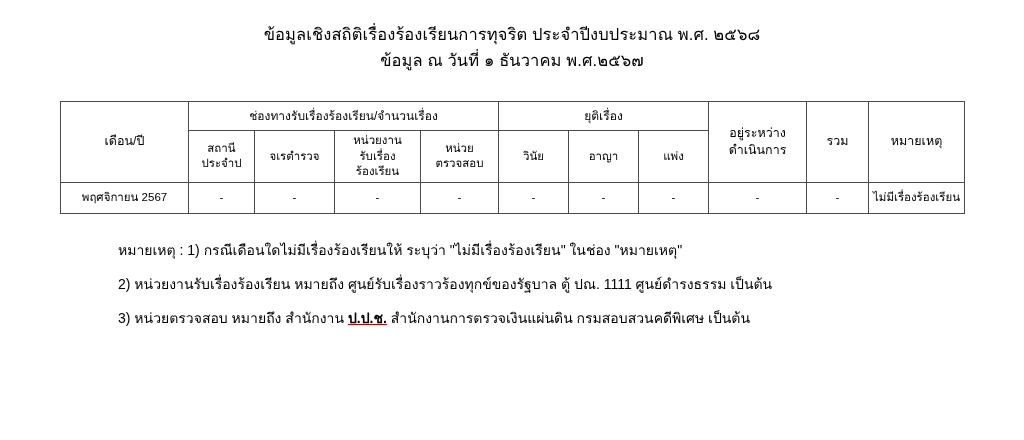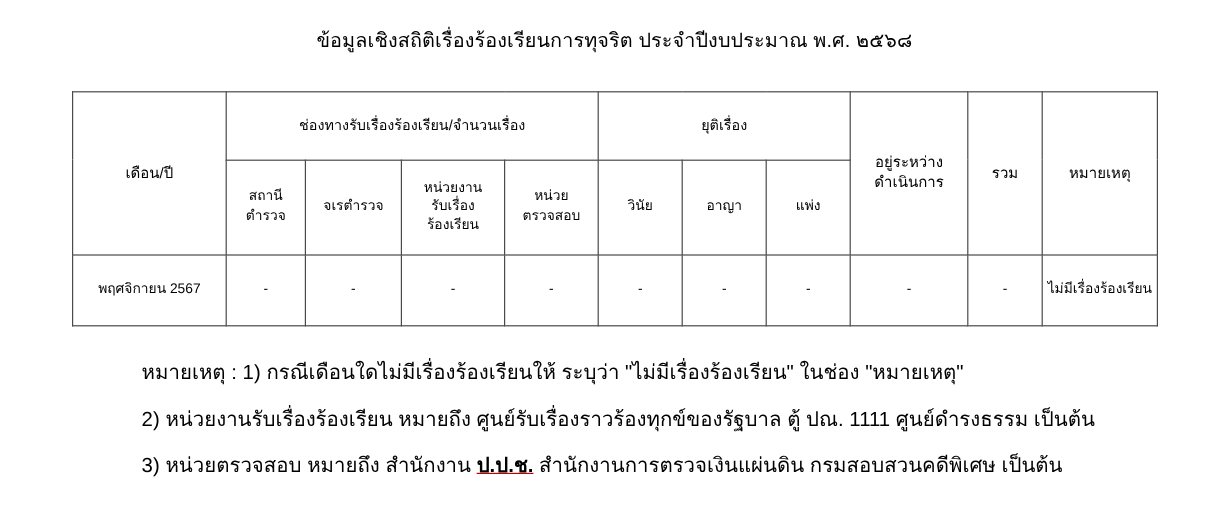--- a/index.html
+++ b/index.html
@@ -37,21 +37,21 @@
     width: 904px;
     table-layout: fixed;
   }
   table.stat th, table.stat td {
     border: 1px solid #4a4a4a;
     text-align: center;
     vertical-align: middle;
     font-weight: normal;
     font-size: 11.5px;
     line-height: 1.35;
-    padding: 16px 2px;
+    padding: 2px 2px;
   }
   table.stat th.tall {
     height: 46px;
   }
   table.stat th.group {
     height: 24px;
     font-size: 12px;
   }
   table.stat th.side {
     font-size: 12.5px;
@@ -67,37 +67,38 @@
     font-size: 11.5px;
   }
   td.note-cell {
     font-size: 11px;
     font-family: Liberation Serif, serif;
   }
   .notes {
     margin: 26px 0 0 118px;
   }
   .notes .note {
-    font-size: 17px;
+    font-size: 14px;
     line-height: 1.5;
     margin-bottom: 13px;
   }
   .underline-red {
     text-decoration: underline;
     text-decoration-color: #c00000;
     font-weight: bold;
   }
 </style>
 </head>
 <body>
 
 <div class="page">
 
   <div class="heading">
     <div class="line">ข้อมูลเชิงสถิติเรื่องร้องเรียนการทุจริต ประจำปีงบประมาณ พ.ศ. ๒๕๖๘</div>
+    <div class="line">ข้อมูล ณ วันที่ ๑ ธันวาคม พ.ศ.๒๕๖๗</div>
   </div>
 
   <div class="table-wrap">
     <table class="stat">
       <colgroup>
         <col style="width:128px">
         <col style="width:66px">
         <col style="width:80px">
         <col style="width:86px">
         <col style="width:78px">
@@ -113,21 +114,21 @@
           <th class="side" rowspan="2">เดือน/ปี</th>
           <th class="group" colspan="4">ช่องทางรับเรื่องร้องเรียน/จำนวนเรื่อง</th>
           <th class="group" colspan="3">ยุติเรื่อง</th>
           <th class="side" rowspan="2"><span style="white-space:pre-line">อยู่ระหว่าง
 ดำเนินการ</span></th>
           <th class="side" rowspan="2">รวม</th>
           <th class="side" rowspan="2">หมายเหตุ</th>
         </tr>
         <tr>
           <th class="tall"><span style="white-space:pre-line">สถานี
-ตำรวจ</span></th>
+ประจำป</span></th>
           <th class="tall"><span style="white-space:pre-line">จเรตำรวจ</span></th>
           <th class="tall"><span style="white-space:pre-line">หน่วยงาน
 รับเรื่อง
 ร้องเรียน</span></th>
           <th class="tall"><span style="white-space:pre-line">หน่วย
 ตรวจสอบ</span></th>
           <th class="tall">วินัย</th>
           <th class="tall">อาญา</th>
           <th class="tall">แพ่ง</th>
         </tr>

